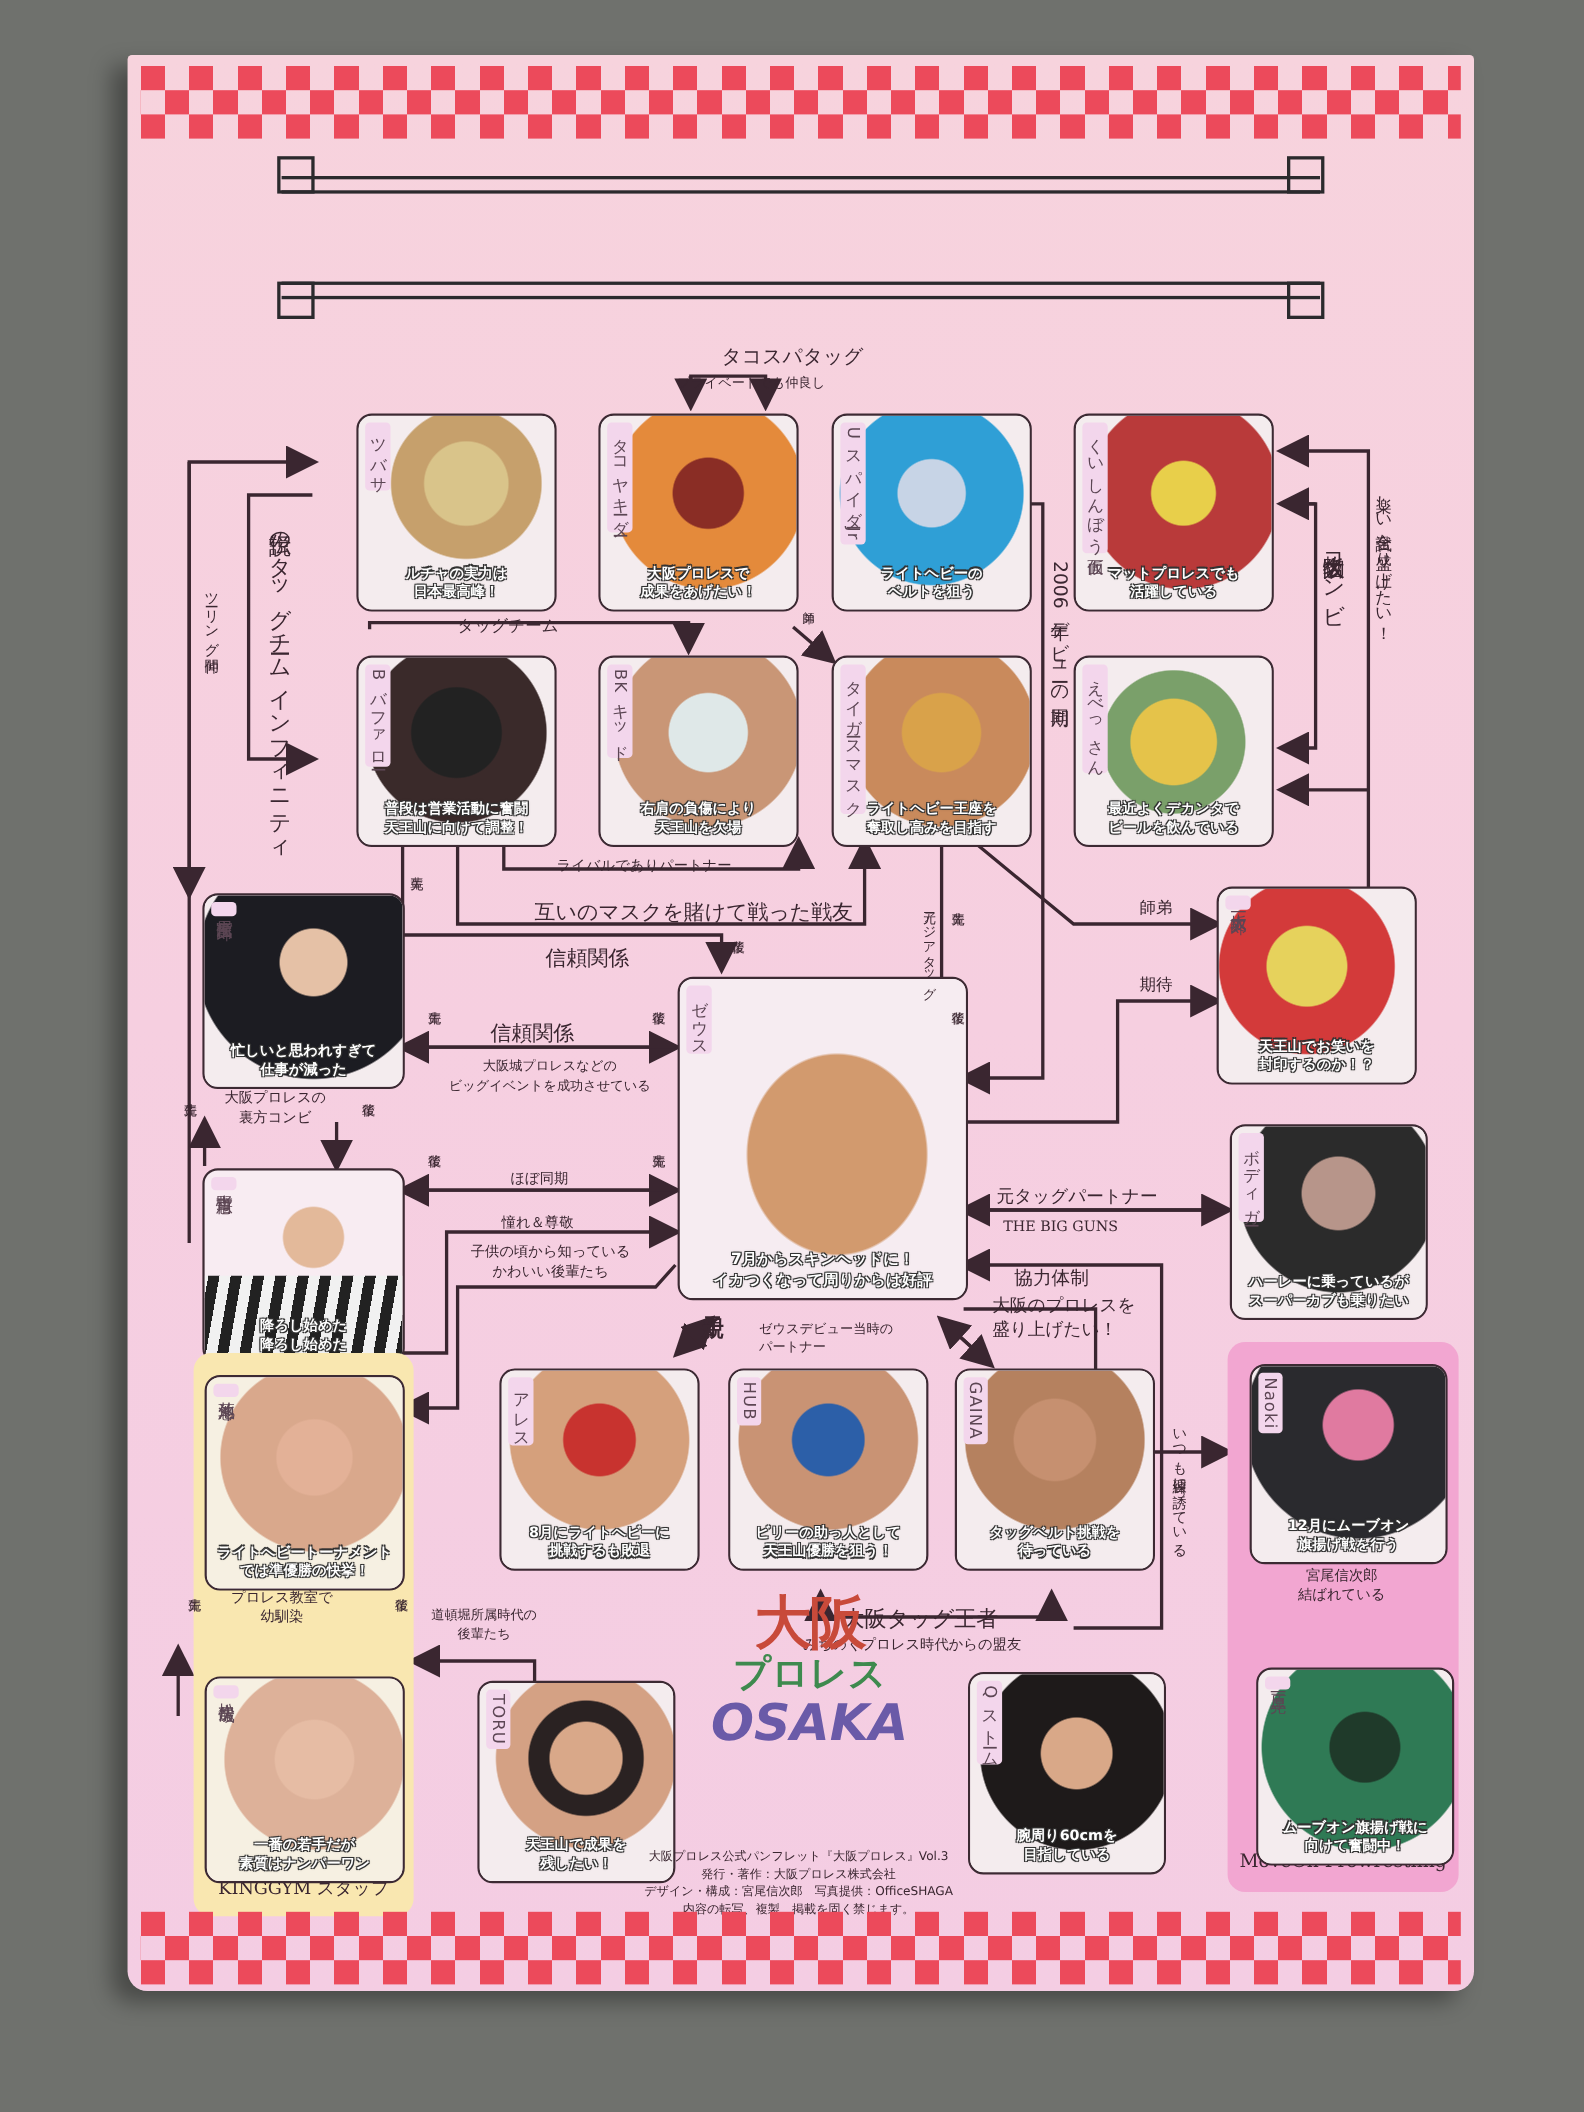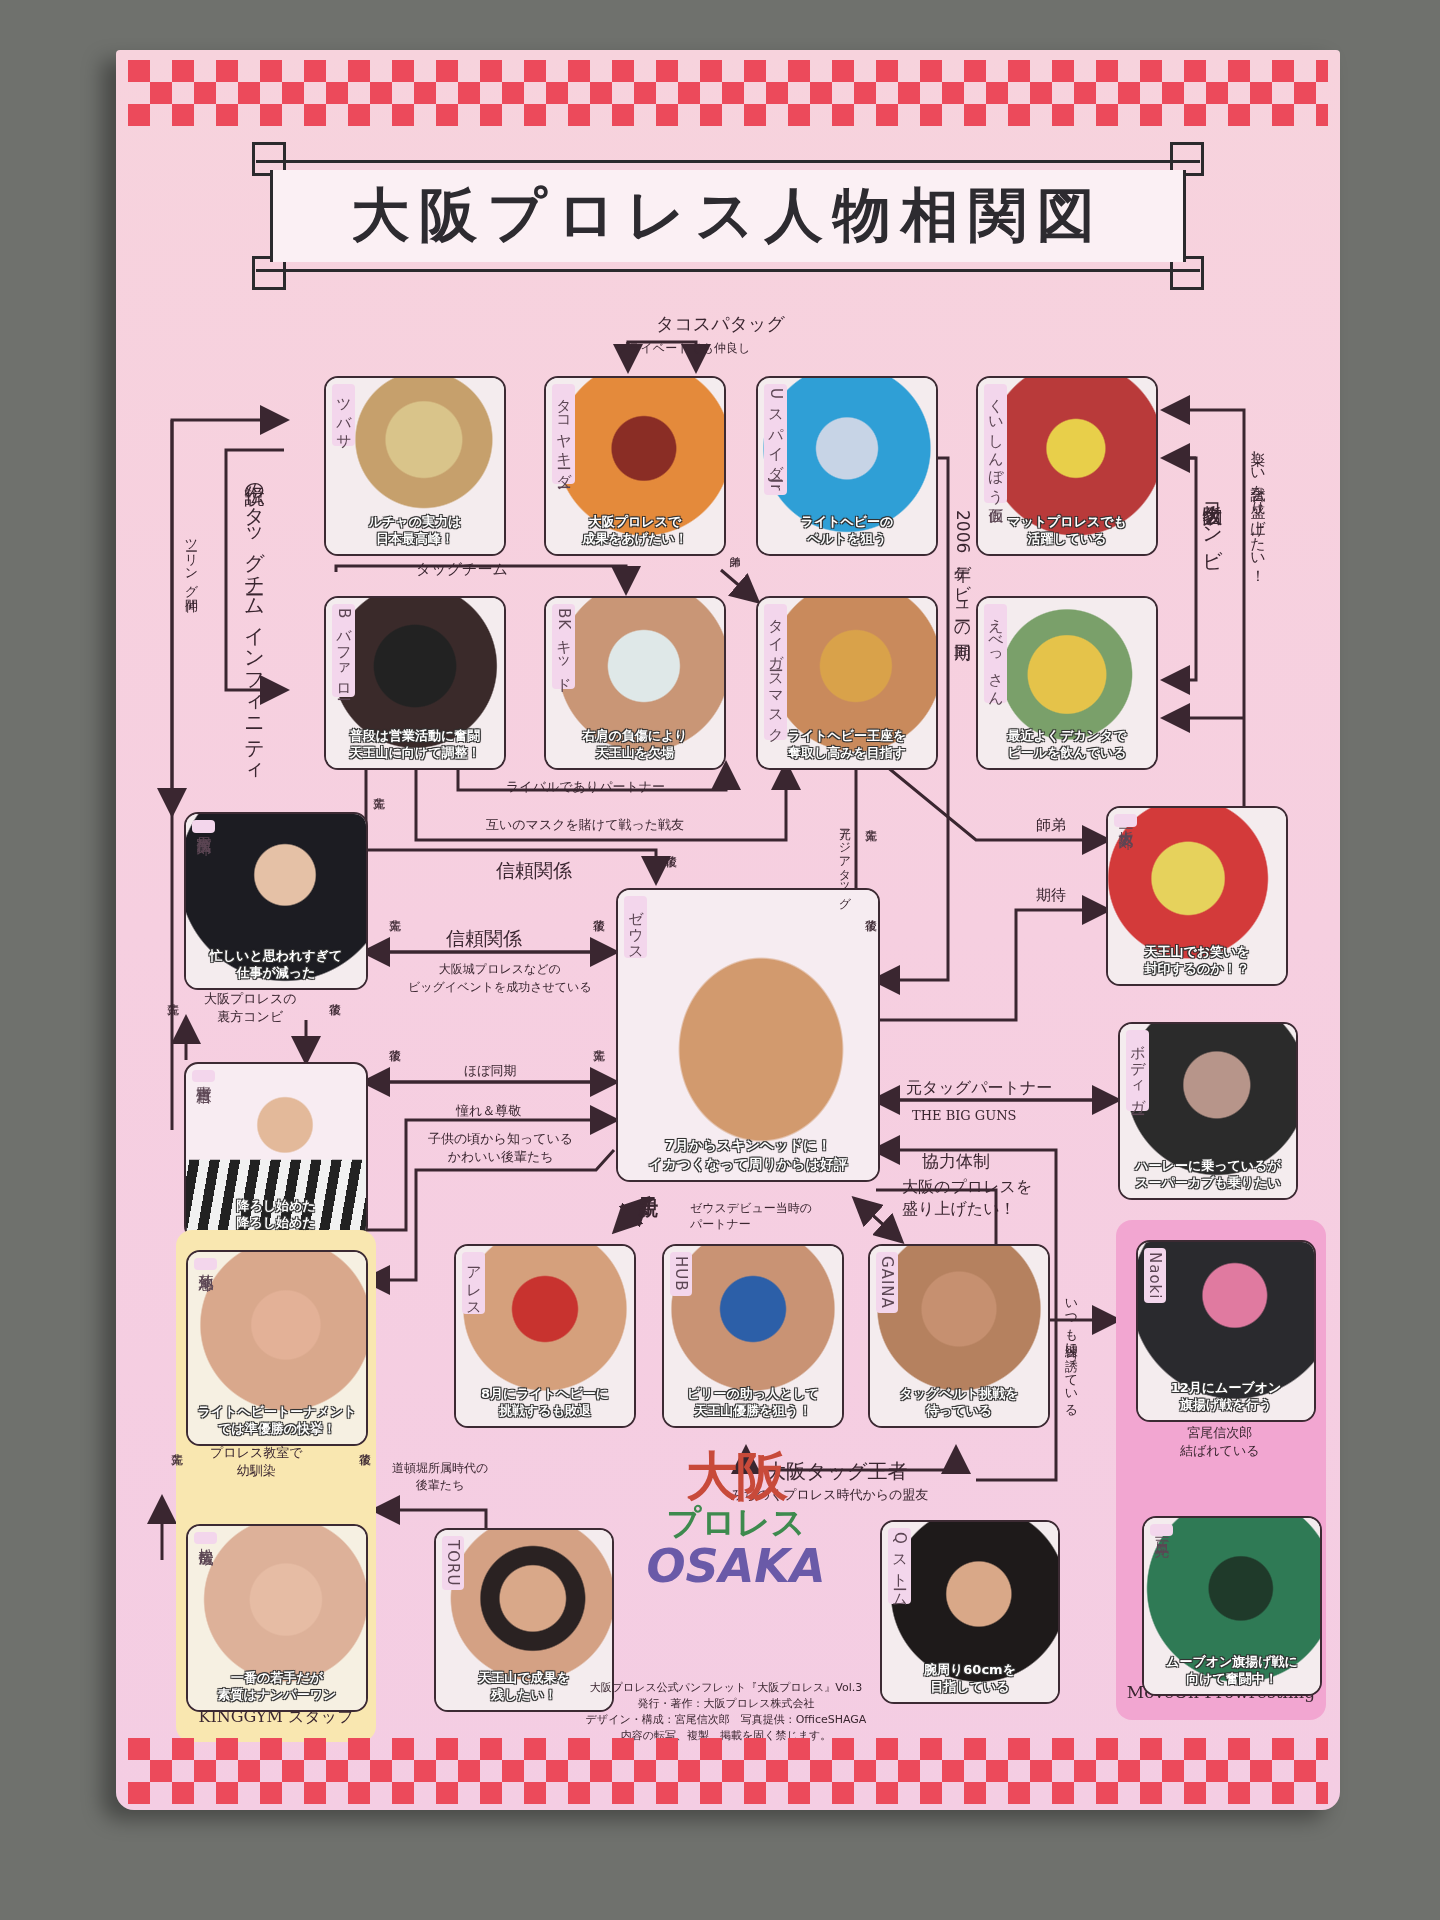--- a/index.html
+++ b/index.html
@@ -35,23 +35,20 @@
   <div class="check-row b" style="top:32px"></div>
   <div class="check-row" style="top:54px"></div>
 
   <div class="title-frame">
     <div class="bar" style="top:18px"></div>
     <div class="bar" style="bottom:18px"></div>
     <div class="box" style="left:-4px;top:0"></div>
     <div class="box" style="right:-4px;top:0"></div>
     <div class="box" style="left:-4px;bottom:0"></div>
     <div class="box" style="right:-4px;bottom:0"></div>
-    <div class="title-inner">
-      <span class="title-text">大阪プロレス人物相関図</span>
-    </div>
   </div>
 
   <svg class="arrows" width="1224" height="1760">
     <defs>
       <marker id="ah" markerWidth="10" markerHeight="10" refX="8" refY="5" orient="auto">
         <path d="M0,0 L10,5 L0,10 z" fill="#3a2630"></path>
       </marker>
     </defs>
     <g stroke="#3a2630" stroke-width="3" fill="none">
 
@@ -324,21 +321,21 @@
   <span class="lbl" style="left:540px;top:262px;font-size:18px">タコスパタッグ</span>
   <span class="lbl" style="left:500px;top:290px;font-size:12px">プライベートでも仲良し</span>
   <span class="lbl v big" style="left:128px;top:420px;font-size:20px;font-weight:normal;line-height:1.1;height:240px">伝説のタッグチーム インフィニティ</span>
   <span class="lbl v" style="left:66px;top:480px;font-size:13px">ツーリング仲間</span>
   <span class="lbl" style="left:300px;top:510px;font-size:15px">タッグチーム</span>
   <span class="lbl v" style="left:610px;top:498px;font-size:11px">師弟</span>
   <span class="lbl v" style="left:836px;top:460px;font-size:17px">2006年デビューの同期</span>
   <span class="lbl v big" style="left:1084px;top:440px;font-weight:normal;font-size:20px">大阪名物コンビ</span>
   <span class="lbl v" style="left:1132px;top:390px;font-size:15px">楽しい試合を盛り上げたい！</span>
   <span class="lbl" style="left:390px;top:728px;font-size:13px">ライバルでありパートナー</span>
-  <span class="lbl" style="left:370px;top:766px;font-size:13px">互いのマスクを賭けて戦った戦友</span>
+  <span class="lbl" style="left:370px;top:766px;font-size:19px">互いのマスクを賭けて戦った戦友</span>
   <span class="lbl big" style="left:380px;top:808px;font-weight:normal">信頼関係</span>
   <span class="lbl v" style="left:254px;top:738px;font-size:12px">先輩</span>
   <span class="lbl v" style="left:546px;top:796px;font-size:12px">後輩</span>
   <span class="lbl v" style="left:746px;top:770px;font-size:12px">先輩</span>
   <span class="lbl v" style="left:720px;top:770px;font-size:12px">元アジアタッグ</span>
   <span class="lbl v" style="left:746px;top:860px;font-size:12px">後輩</span>
   <span class="lbl" style="left:920px;top:766px;font-size:15px">師弟</span>
   <span class="lbl" style="left:920px;top:836px;font-size:15px">期待</span>
 
   <span class="lbl big" style="left:330px;top:876px;font-weight:normal">信頼関係</span>

